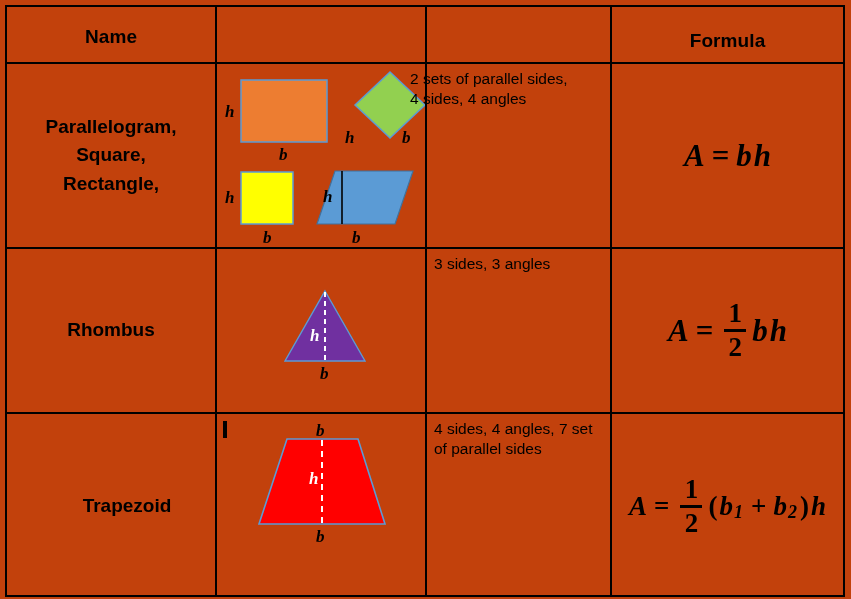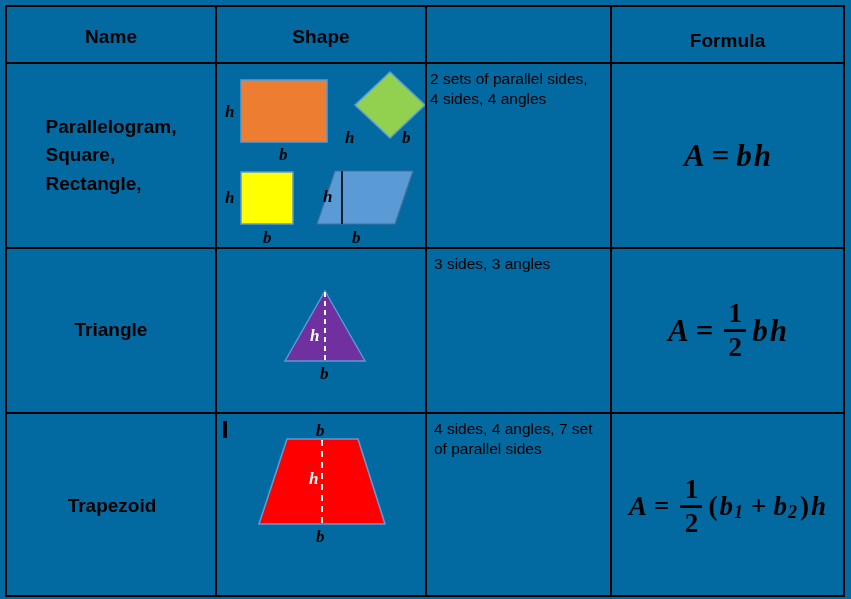--- a/index.html
+++ b/index.html
@@ -13,21 +13,21 @@
     font-family: "Liberation Sans", sans-serif;
     position: relative;
     overflow: hidden;
   }
 
   #sheet {
     position: absolute;
     left: 0; top: 0;
     width: 851px;
     height: 599px;
-    background: #0369a1;
+    background: #c2410c;
   }
 
   
   .table {
     position: absolute;
     left: 5px;
     top: 5px;
     width: 840px;
     height: 592px;
     box-sizing: border-box;
@@ -63,21 +63,21 @@
     color: #000;
     padding-top: 4px;
     letter-spacing: 0.1px;
   }
 
   
   .namecell {
     display: flex;
     align-items: center;
     justify-content: center;
-    text-align: left;
+    text-align: center;
     font-weight: bold;
     font-size: 19px;
     line-height: 1.5;
     color: #000;
   }
 
   
   .defcell {
     font-size: 15.5px;
     line-height: 1.32;
@@ -163,21 +163,20 @@
 
     <div class="vline" style="left:208px"></div>
     <div class="vline" style="left:418px"></div>
     <div class="vline" style="left:603px"></div>
 
     <div class="hline" style="top:55px"></div>
     <div class="hline" style="top:240px"></div>
     <div class="hline" style="top:405px"></div>
 
     <div class="cell hdr" style="left:0;top:0;width:208px;height:55px">Name</div>
-    <div class="cell hdr" style="left:210px;top:0;width:208px;height:55px">Shape</div>
     <div class="cell hdr" style="left:605px;top:0;width:231px;height:64px">Formula</div>
 
     <div class="cell namecell" style="left:0;top:57px;width:208px;height:183px">
       <div>
         <div>Parallelogram,</div>
         <div>Square,</div>
         <div>Rectangle,</div>
       </div>
     </div>
 
@@ -198,33 +197,33 @@
       <span class="lbl" style="left:8px;  top:39px">h</span>
       <span class="lbl" style="left:62px; top:82px">b</span>
       <span class="lbl" style="left:128px;top:65px">h</span>
       <span class="lbl" style="left:185px;top:65px">b</span>
       <span class="lbl" style="left:8px;  top:125px">h</span>
       <span class="lbl" style="left:46px; top:165px">b</span>
       <span class="lbl" style="left:106px;top:124px">h</span>
       <span class="lbl" style="left:135px;top:165px">b</span>
     </div>
 
-    <div class="cell defcell" style="left:416px;top:57px;width:183px;height:200px">2 sets of parallel sides, 4 sides, 4 angles</div>
+    <div class="cell defcell" style="left:396px;top:57px;width:183px;height:200px">2 sets of parallel sides, 4 sides, 4 angles</div>
 
     <div class="cell formulacell" style="left:605px;top:57px;width:231px;height:183px">
       <span class="formula">
         <span>A</span>
         <span class="op">=</span>
         <span>b</span>
         <span>h</span>
       </span>
     </div>
 
     <div class="cell namecell" style="left:0;top:242px;width:208px;height:163px">
-      <div>Triangle</div>
+      <div>Rhombus</div>
     </div>
 
     <div class="cell shapecell" style="left:210px;top:242px;width:208px;height:163px">
       <svg class="shape-svg" width="208" height="163" viewBox="0 0 208 163">
         <polygon points="108,42 148,112 68,112" fill="#7030A0" stroke="#5B9BD5" stroke-width="1.4"></polygon>
         <line x1="108" y1="43" x2="108" y2="112" stroke="#ffffff" stroke-width="2" stroke-dasharray="5,4"></line>
       </svg>
       <span class="lbl lbl-w" style="left:93px; top:78px">h</span>
       <span class="lbl" style="left:103px;top:116px">b</span>
     </div>
@@ -238,21 +237,21 @@
         <span class="frac">
           <span class="num">1</span>
           <span class="bar"></span>
           <span class="den">2</span>
         </span>
         <span>b</span>
         <span>h</span>
       </span>
     </div>
 
-    <div class="cell namecell" style="left:1px;top:407px;width:208px;height:185px">
+    <div class="cell namecell" style="left:16px;top:407px;width:208px;height:185px">
       <div>Trapezoid</div>
     </div>
 
     <div class="cell shapecell" style="left:210px;top:407px;width:208px;height:185px">
       <div class="caret" style="left:6px;top:7px"></div>
       <svg class="shape-svg" width="208" height="185" viewBox="0 0 208 185">
         <polygon points="70,25 141,25 168,110 42,110" fill="#FF0000" stroke="#5B9BD5" stroke-width="1.6"></polygon>
         <line x1="105" y1="26" x2="105" y2="110" stroke="#ffffff" stroke-width="2" stroke-dasharray="6,5"></line>
       </svg>
       <span class="lbl" style="left:99px;top:8px">b</span>

